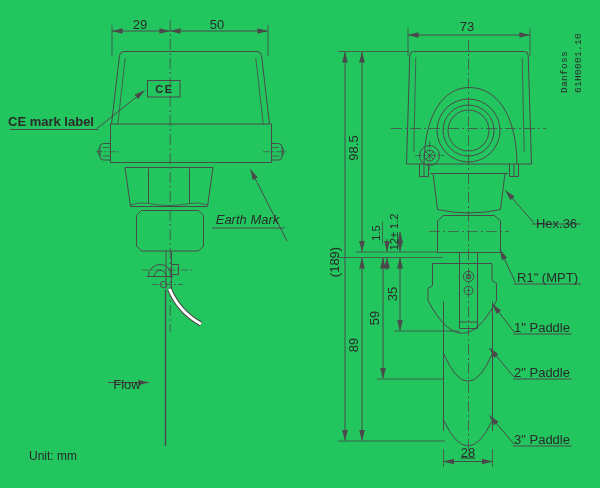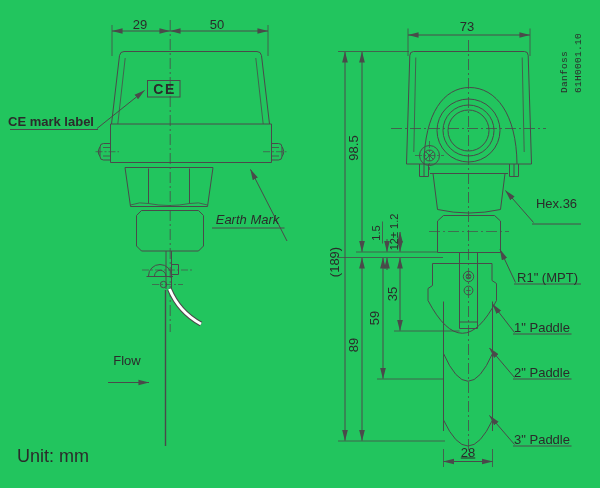--- a/index.html
+++ b/index.html
@@ -3,22 +3,22 @@
 <meta charset="utf-8">
 <style>
   html,body{margin:0;padding:0;background:#ffffff;}
   #stage{position:relative;width:600px;height:488px;background:#22c55e;overflow:hidden;
          font-family:"Liberation Sans",sans-serif;color:#2b2b2b;}
   #lineart{position:absolute;left:0;top:0;}
   .lbl{position:absolute;font-size:13px;line-height:1;white-space:nowrap;
        transform:translate(-50%,-50%);color:#2b2b2b;}
   .rot{transform:translate(-50%,-50%) rotate(-90deg);}
   .sm{font-size:11px;}
-  .ce{font-size:14px;font-weight:bold;letter-spacing:1.5px;}
-  .unit{font-size:18px;}
+  .ce{font-size:11px;font-weight:bold;letter-spacing:1.5px;}
+  .unit{font-size:12px;}
   .brand{position:absolute;font-family:"Liberation Mono","DejaVu Sans Mono",monospace;
          font-size:9.5px;line-height:1.45;letter-spacing:0.3px;
          transform:translate(-50%,-50%) rotate(-90deg);text-align:left;white-space:nowrap;}
 </style>
 </head>
 <body>
 
 <div id="stage">
 
 <svg id="lineart" width="600" height="488" viewBox="0 0 600 488" fill="none" stroke="#4a4a4a" stroke-width="1">
@@ -212,34 +212,34 @@
       <path d="M513,446 L571.5,446"></path>
     </g>
   </g>
 </svg>
 
 <div class="lbl" style="left:140px;top:24px;">29</div>
 <div class="lbl" style="left:217px;top:24px;">50</div>
 <div class="lbl ce" style="left:164.5px;top:88.5px;">CE</div>
 <div class="lbl" style="left:51px;top:120.5px;font-weight:bold;">CE mark label</div>
 <div class="lbl" style="left:247.5px;top:219px;font-style:italic;">Earth Mark</div>
-<div class="lbl" style="left:127px;top:360px;">Flow</div>
+<div class="lbl" style="left:127px;top:384px;">Flow</div>
 <div class="lbl unit" style="left:53px;top:456px;">Unit: mm</div>
 
 <div class="lbl" style="left:467px;top:26px;">73</div>
 <div class="lbl rot" style="left:352.5px;top:148px;">98.5</div>
 <div class="lbl rot" style="left:333.5px;top:262px;">(189)</div>
 <div class="lbl rot" style="left:352.5px;top:345px;">89</div>
 <div class="lbl rot" style="left:374px;top:317.5px;">59</div>
 <div class="lbl rot" style="left:391.5px;top:294px;">35</div>
 <div class="lbl rot sm" style="left:376px;top:232.5px;">1.5</div>
 <div class="lbl rot sm" style="left:393.5px;top:231.5px;">12± 1.2</div>
 <div class="lbl" style="left:468px;top:452px;text-decoration:underline;">28</div>
 
-<div class="lbl" style="left:556.5px;top:203px;">Hex.36</div>
+<div class="lbl" style="left:556.5px;top:223px;">Hex.36</div>
 <div class="lbl" style="left:547.5px;top:276.5px;">R1" (MPT)</div>
 <div class="lbl" style="left:542px;top:326.5px;">1" Paddle</div>
 <div class="lbl" style="left:542px;top:371.5px;">2" Paddle</div>
 <div class="lbl" style="left:542px;top:438.5px;">3" Paddle</div>
 
 <div class="brand" style="left:572px;top:63px;">
   <div>Danfoss</div>
   <div>61H0001.10</div>
 </div>
 

